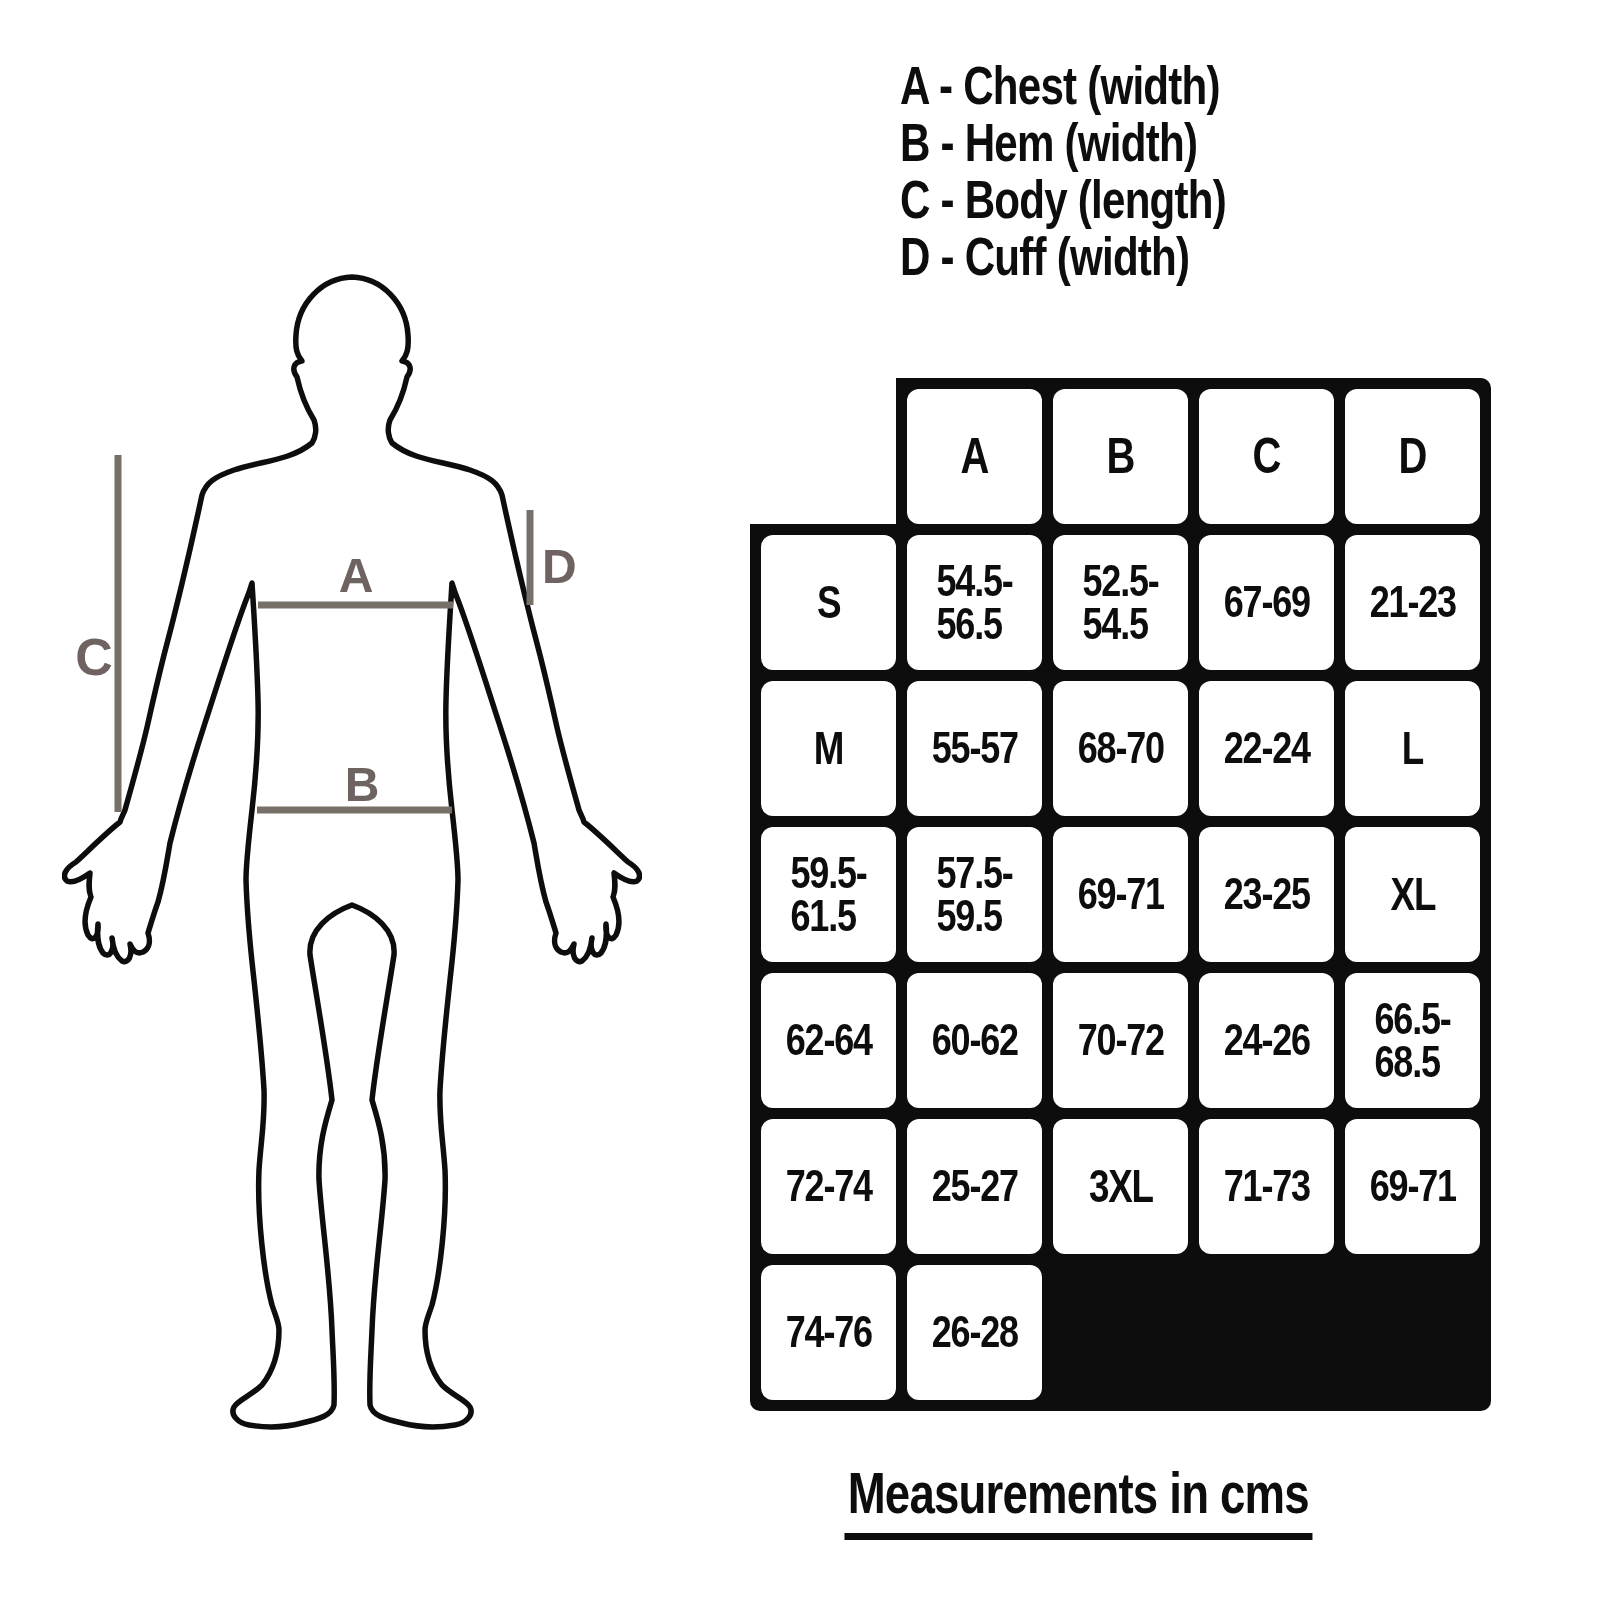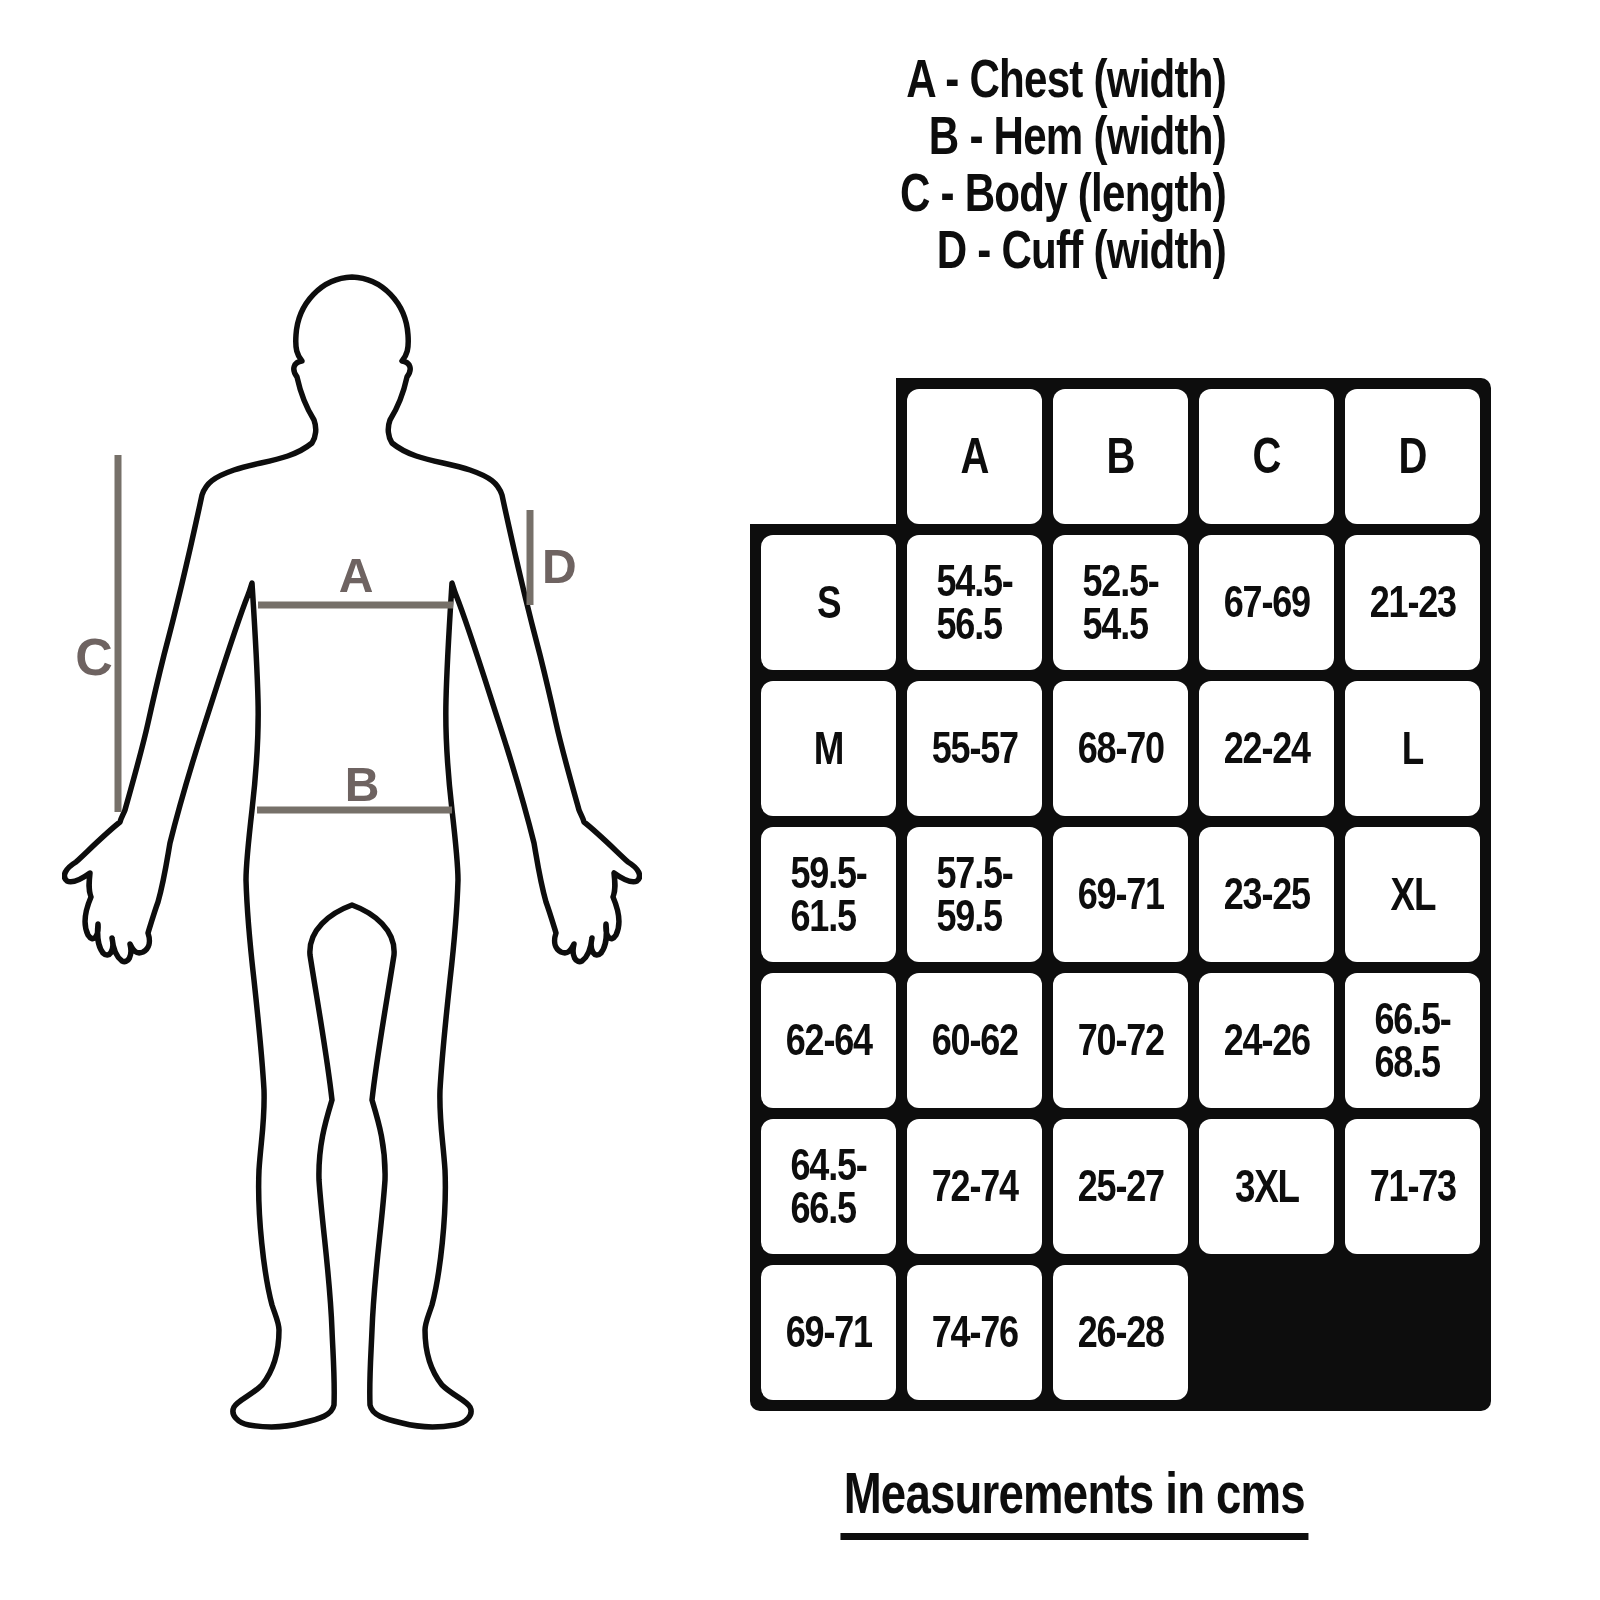--- a/index.html
+++ b/index.html
@@ -3,41 +3,41 @@
 <meta charset="utf-8">
 <style>
   html,body{margin:0;padding:0;background:#fff;}
   .stage{position:relative;width:1600px;height:1600px;background:#ffffff;overflow:hidden;
          font-family:"Liberation Sans",sans-serif;color:#0d0d0d;}
 
   
   .figure-wrap{position:absolute;left:62px;top:265px;width:580px;height:1180px;}
 
   
-  .legend{position:absolute;left:900px;top:50px;text-align:right;}
+  .legend{position:absolute;left:900px;top:57px;}
   .legend-line{font-weight:bold;font-size:54px;line-height:57px;white-space:nowrap;
                letter-spacing:-1px;transform:scaleX(0.78);transform-origin:left center;}
 
   
   .size-table{position:absolute;left:750px;top:378px;width:741px;height:1033px;
               background:#0d0d0d;border-radius:10px;padding:11px;box-sizing:border-box;
               display:grid;grid-template-columns:repeat(5,135px);
               grid-template-rows:repeat(7,135px);gap:11px;}
   .cell{background:#ffffff;border-radius:12px;display:flex;align-items:center;justify-content:center;
         overflow:hidden;}
   .ghost{background:transparent;border-radius:0;}
   .corner-patch{position:absolute;left:0;top:0;width:146px;height:146px;background:#ffffff;}
   .cv{font-weight:bold;letter-spacing:-1.5px;transform:scaleX(0.8);white-space:pre-line;
       text-align:left;line-height:0.95;}
   .hdr .cv{font-size:50px;}
   .size .cv{font-size:46px;}
   .val .cv{font-size:45px;}
 
   
-  .footer{position:absolute;left:782px;top:1460px;width:741px;}
+  .footer{position:absolute;left:708px;top:1460px;width:741px;text-align:center;}
   .footer-inner{display:inline-block;font-weight:bold;font-size:57px;letter-spacing:-1px;
                 border-bottom:7px solid #0d0d0d;padding:0 4px 7px 4px;transform:scaleX(0.8);}
 </style>
 </head>
 <body>
 
 <div class="stage">
 
   <div class="figure-wrap">
     <svg width="580" height="1180" viewBox="0 0 580 1180">
@@ -187,24 +187,20 @@
       </div>
     <div class="cell val">
         <span class="cv">24-26</span>
       </div>
 
     <div class="cell val">
         <span class="cv">66.5-
 68.5</span>
       </div>
     <div class="cell val">
-        <span class="cv">64.5-
-66.5</span>
-      </div>
-    <div class="cell val">
         <span class="cv">72-74</span>
       </div>
     <div class="cell val">
         <span class="cv">25-27</span>
       </div>
 
     <div class="cell size">
         <span class="cv">3XL</span>
       </div>
     <div class="cell val">

